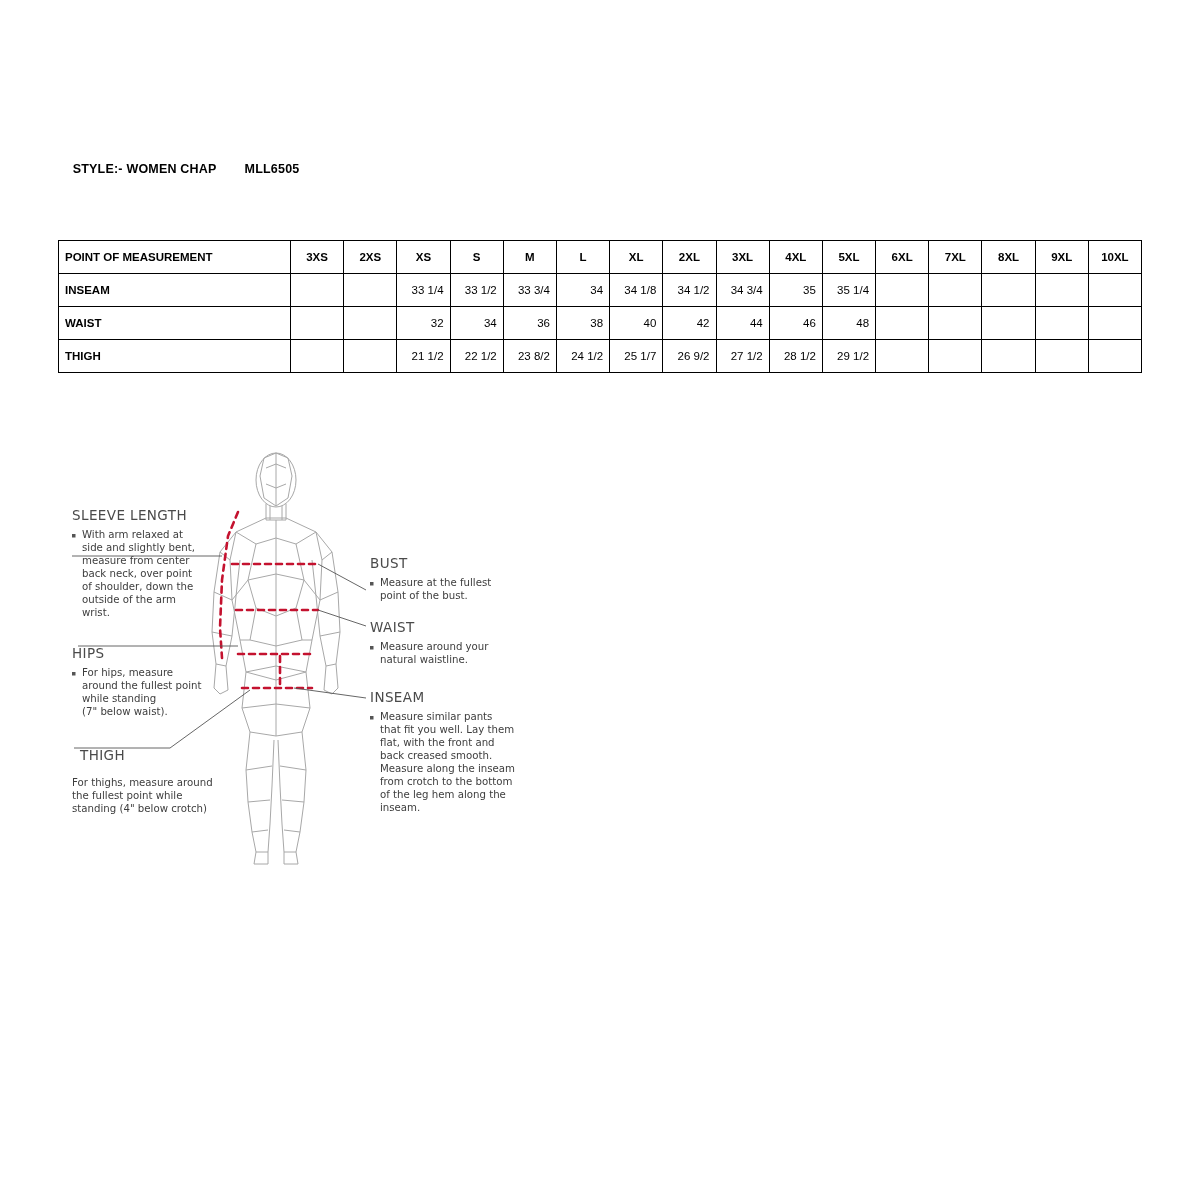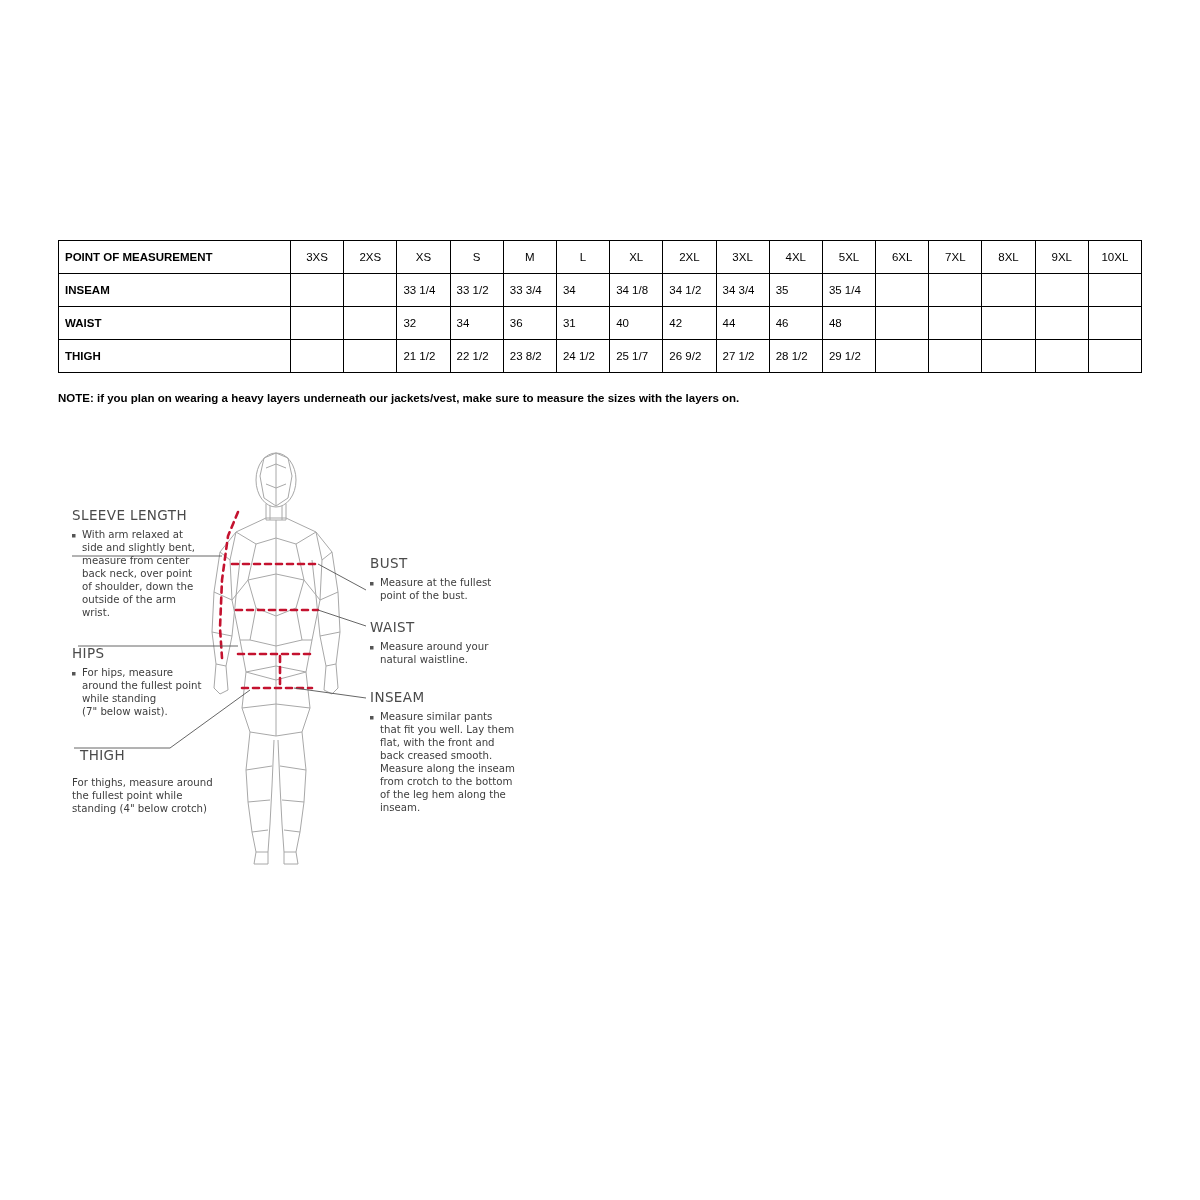--- a/index.html
+++ b/index.html
@@ -46,28 +46,28 @@
     vertical-align: middle;
   }
   table.size-table th.pom-head {
     text-align: left;
     width: 232px;
     margin-top: 32px;
   }
   table.size-table th.size-head {
     text-align: center;
     width: 53.2px;
-    font-weight: normal;
+    font-weight: bold;
   }
   table.size-table td.row-label {
     text-align: left;
     font-weight: bold;
   }
   table.size-table td.val {
-    text-align: left;
+    text-align: right;
     font-weight: normal;
     font-size: 11.5px;
   }
 
   .note {
     position: absolute;
     left: 58px;
     top: 392px;
     font-size: 11.5px;
     font-weight: bold;
@@ -92,20 +92,23 @@
     font-family: "DejaVu Sans", sans-serif;
     font-size: 10.2px;
     fill: #3d3d3d;
   }
 </style>
 </head>
 <body>
 
 <div class="page">
 
+  <div class="style-line">
+    <span>STYLE:- WOMEN CHAP</span><span class="code">MLL6505</span>
+  </div>
 
   <table class="size-table">
     <thead>
       <tr>
         <th class="pom-head">POINT OF MEASUREMENT</th>
         <th class="size-head">3XS</th>
         <th class="size-head">2XS</th>
         <th class="size-head">XS</th>
         <th class="size-head">S</th>
         <th class="size-head">M</th>
@@ -142,21 +145,21 @@
         <td class="val"></td>
         <td class="val"></td>
       </tr>
       <tr>
         <td class="row-label">WAIST</td>
         <td class="val"></td>
         <td class="val"></td>
         <td class="val">32</td>
         <td class="val">34</td>
         <td class="val">36</td>
-        <td class="val">31</td>
+        <td class="val">38</td>
         <td class="val">40</td>
         <td class="val">42</td>
         <td class="val">44</td>
         <td class="val">46</td>
         <td class="val">48</td>
         <td class="val"></td>
         <td class="val"></td>
         <td class="val"></td>
         <td class="val"></td>
         <td class="val"></td>
@@ -176,21 +179,20 @@
         <td class="val">29 1/2</td>
         <td class="val"></td>
         <td class="val"></td>
         <td class="val"></td>
         <td class="val"></td>
         <td class="val"></td>
       </tr>
     </tbody>
   </table>
 
-  <div class="note">NOTE: if you plan on wearing a heavy layers underneath our jackets/vest, make sure to measure the sizes with the layers on.</div>
 
   <div class="diagram">
     <svg width="540" height="440" viewBox="0 0 540 440" xmlns="http://www.w3.org/2000/svg">
 
       <g fill="none" stroke="#a8a8a8" stroke-width="1">
 
         <ellipse cx="226" cy="40" rx="20" ry="27"></ellipse>
         <path d="M214 18 L226 13 L238 18 L242 36 L238 58 L226 66 L214 58 L210 36 Z"></path>
         <path d="M216 28 L226 24 L236 28 M216 44 L226 48 L236 44"></path>
         <path d="M226 13 L226 66"></path>

